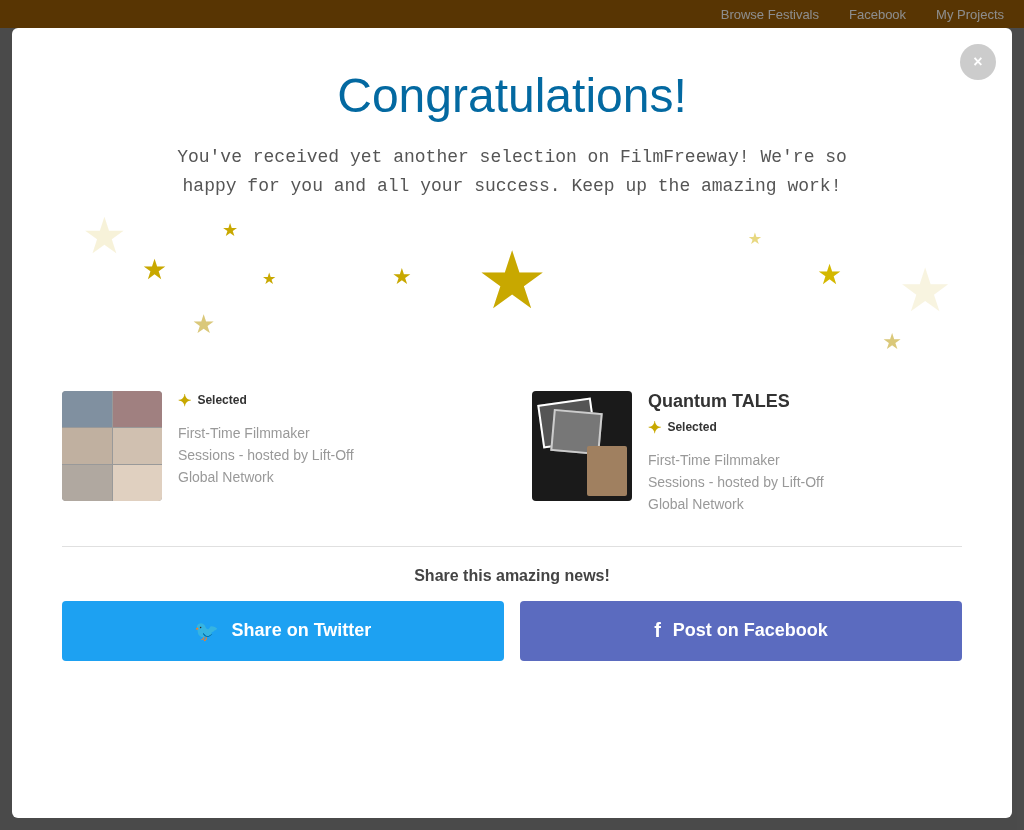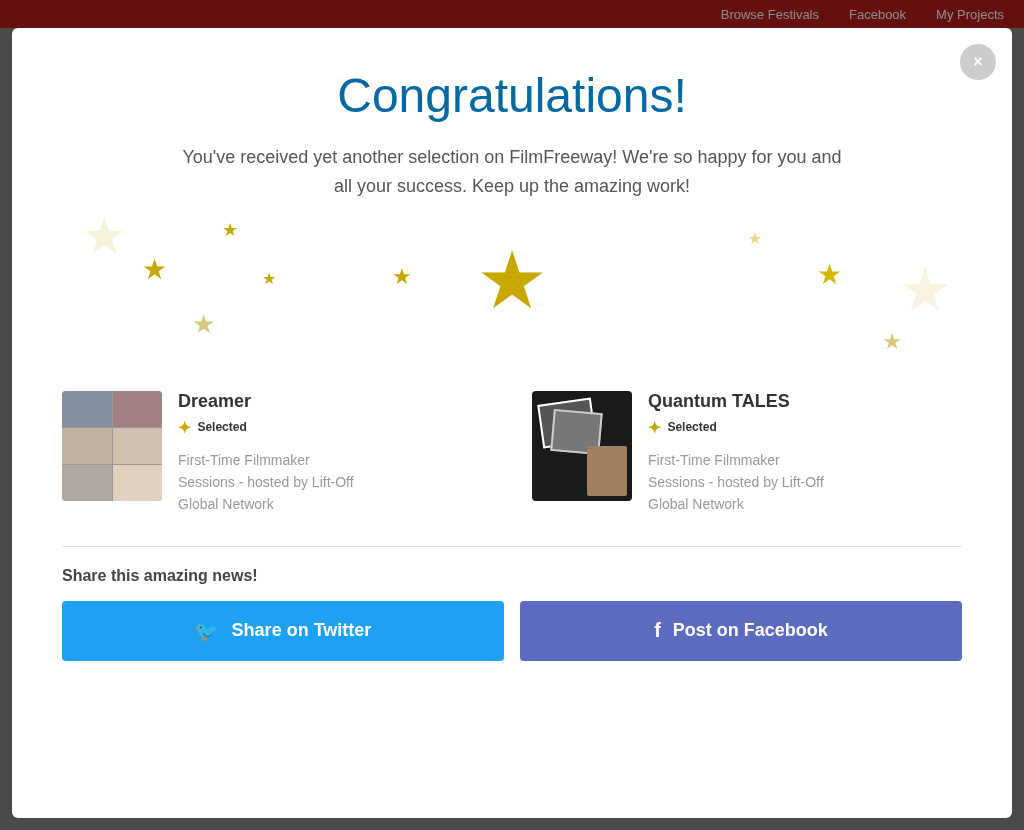--- a/index.html
+++ b/index.html
@@ -12,21 +12,21 @@
       position: relative;
     }
 
     
     .bg-nav {
       position: absolute;
       top: 0;
       left: 0;
       right: 0;
       height: 28px;
-      background: #b91c1c;
+      background: #a16207;
       display: flex;
       align-items: center;
       justify-content: flex-end;
       padding-right: 20px;
       gap: 30px;
     }
     .bg-nav span {
       color: #fff;
       font-size: 13px;
       font-weight: 500;
@@ -79,20 +79,21 @@
       margin-bottom: 20px;
     }
 
     .congrats-subtitle {
       text-align: center;
       font-size: 18px;
       color: #555;
       line-height: 1.6;
       max-width: 680px;
       margin: 0 auto 10px;
+      font-family: Liberation Mono, monospace;
     }
 
     
     .stars-area {
       position: relative;
       height: 160px;
       margin: 10px 0 20px;
     }
 
     .star {
@@ -242,20 +243,21 @@
     }
 
     
     .divider {
       border: none;
       border-top: 1px solid #e0e0e0;
       margin: 10px 0 20px;
     }
 
     .share-label {
+      text-align: center;
       font-size: 16px;
       font-weight: 700;
       color: #444;
       margin-bottom: 16px;
     }
 
     
     .share-buttons {
       display: flex;
       gap: 16px;
@@ -328,21 +330,20 @@
         <div class="dreamer-collage">
           <div></div>
             <div></div>
             <div></div>
             <div></div>
             <div></div>
             <div></div>
         </div>
       </div>
       <div class="film-info">
-        <div class="film-title">Dreamer</div>
         <div class="selected-badge">
           <span class="star-icon">✦</span>
           <span>Selected</span>
         </div>
         <div class="festival-info">
           <div>First-Time Filmmaker</div>
           <div>Sessions - hosted by Lift-Off</div>
           <div>Global Network</div>
         </div>
       </div>

